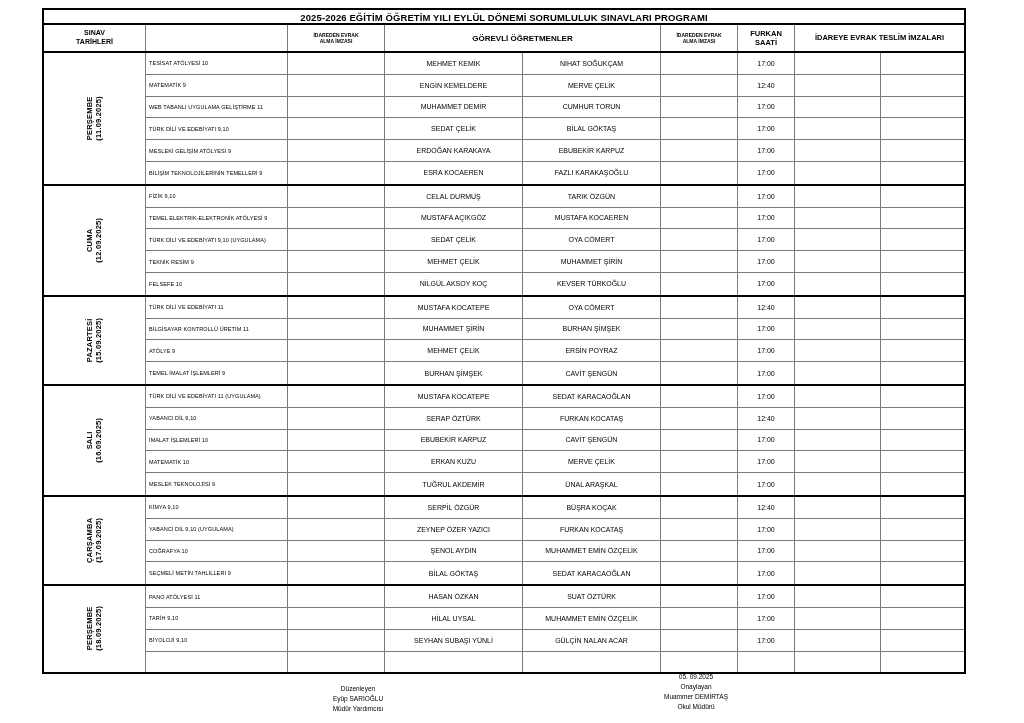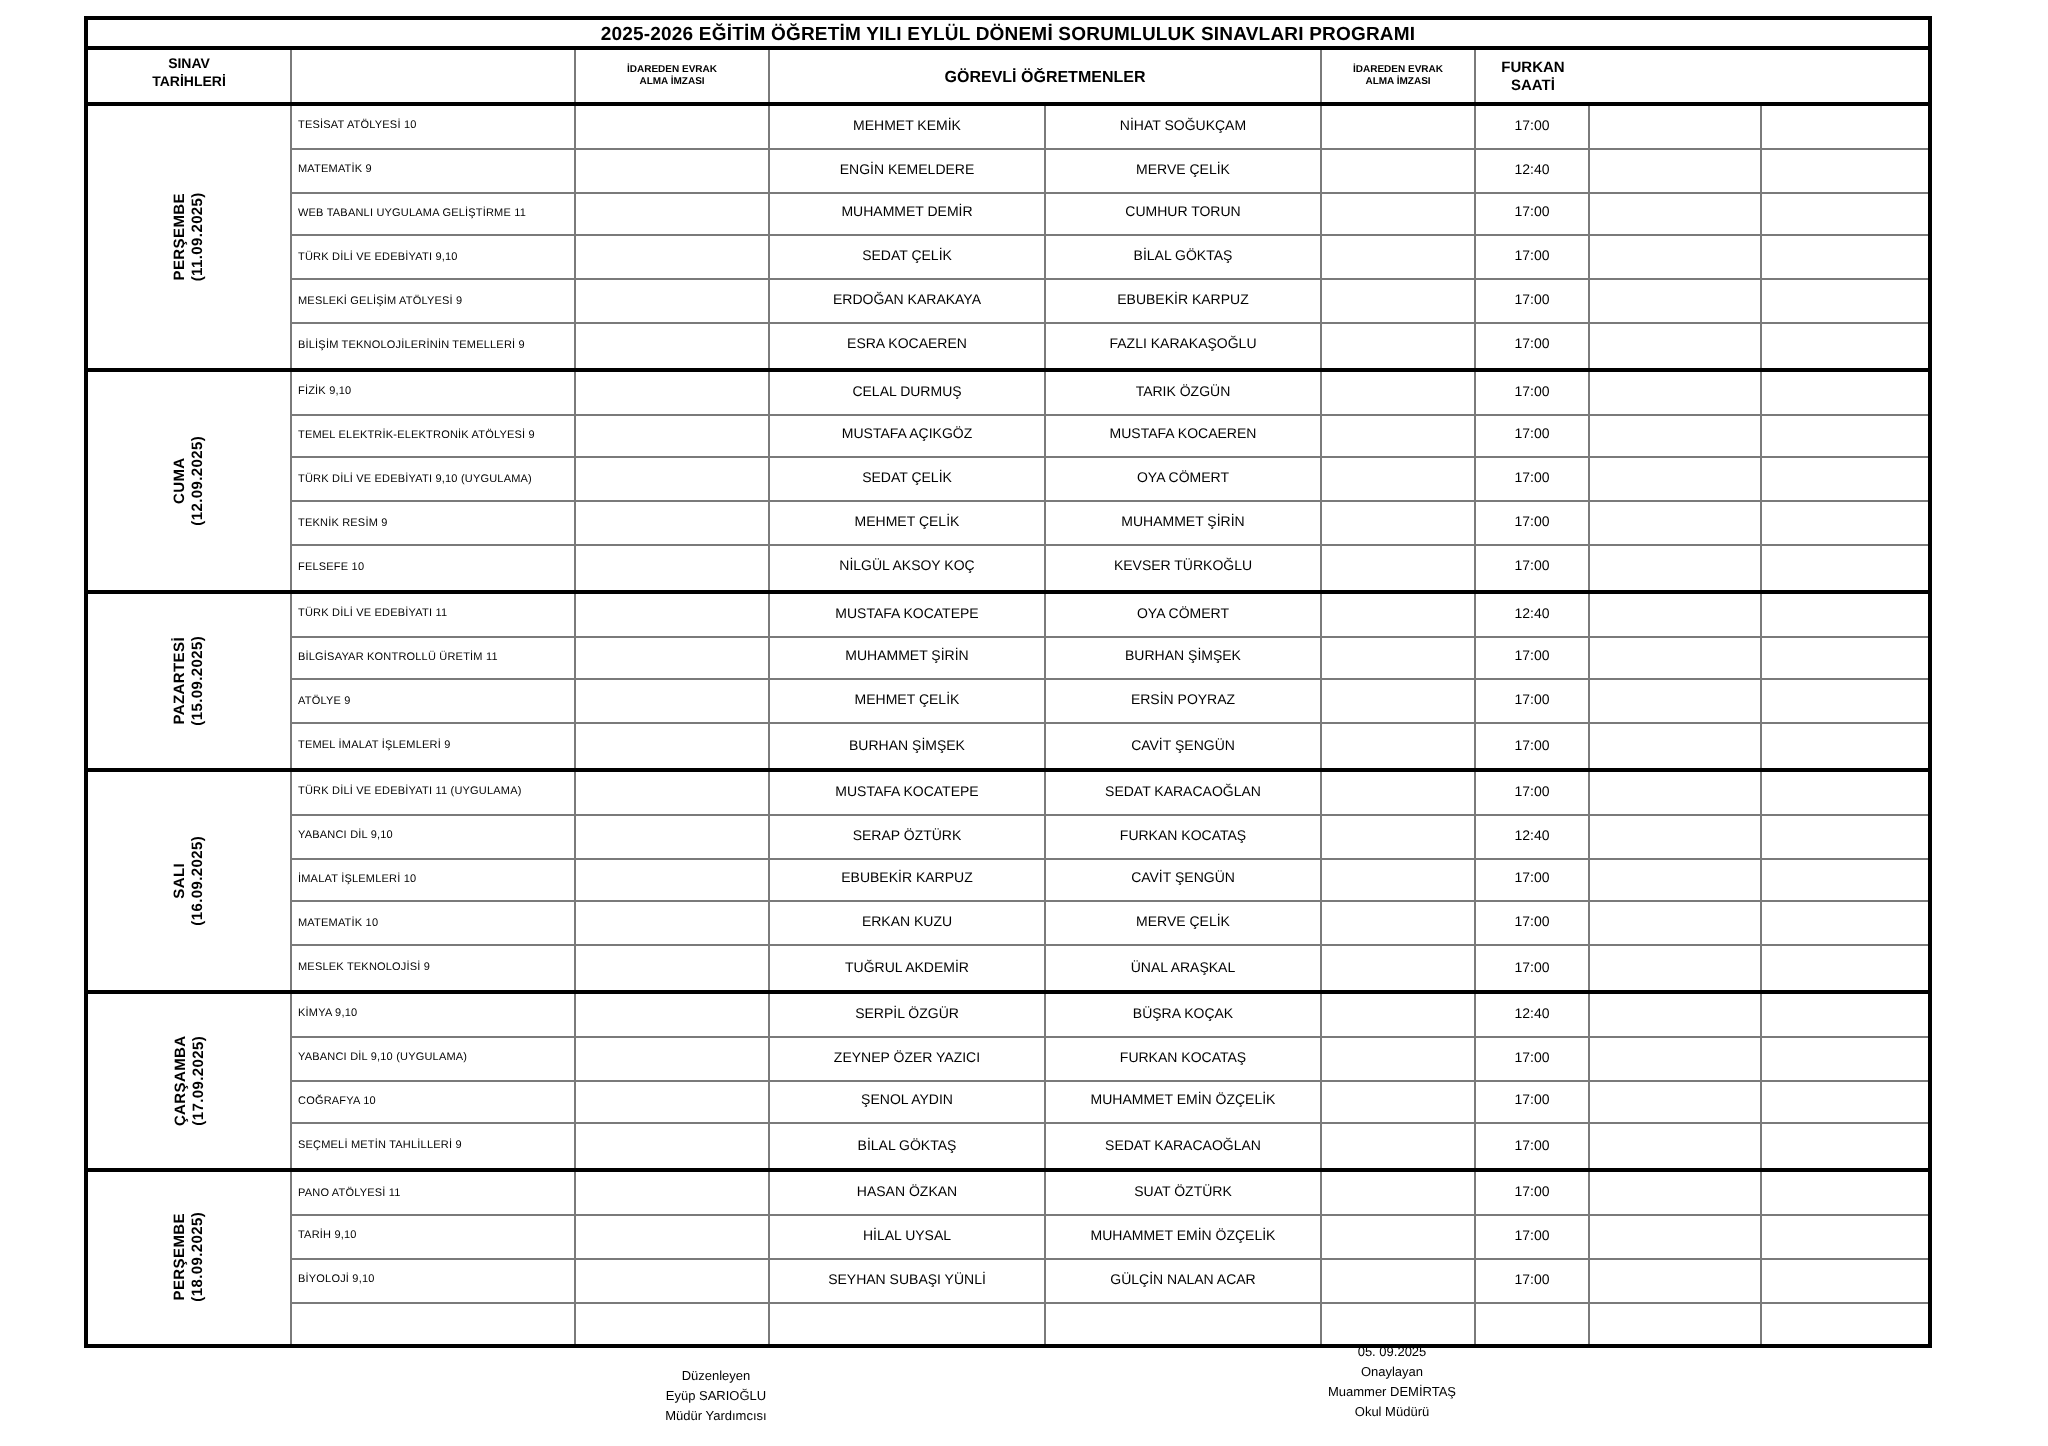--- a/index.html
+++ b/index.html
@@ -60,20 +60,23 @@
       <div class="hcell h-imza">
           <span>İDAREDEN EVRAK ALMA İMZASI</span>
         </div>
       <div class="hcell h-teachers">GÖREVLİ ÖĞRETMENLER</div>
       <div class="hcell h-imza">
           <span>İDAREDEN EVRAK ALMA İMZASI</span>
         </div>
       <div class="hcell h-time">
           <span>FURKAN SAATİ</span>
         </div>
+      <div class="hcell h-deliver">
+          <span>İDAREYE EVRAK TESLİM İMZALARI</span>
+        </div>
     </div>
 
     <div id="groups">
   <div class="group">
     <div class="daycell">
       <div class="dayrot">
         <div>PERŞEMBE</div>
         <div>(11.09.2025)</div>
       </div>
     </div>

